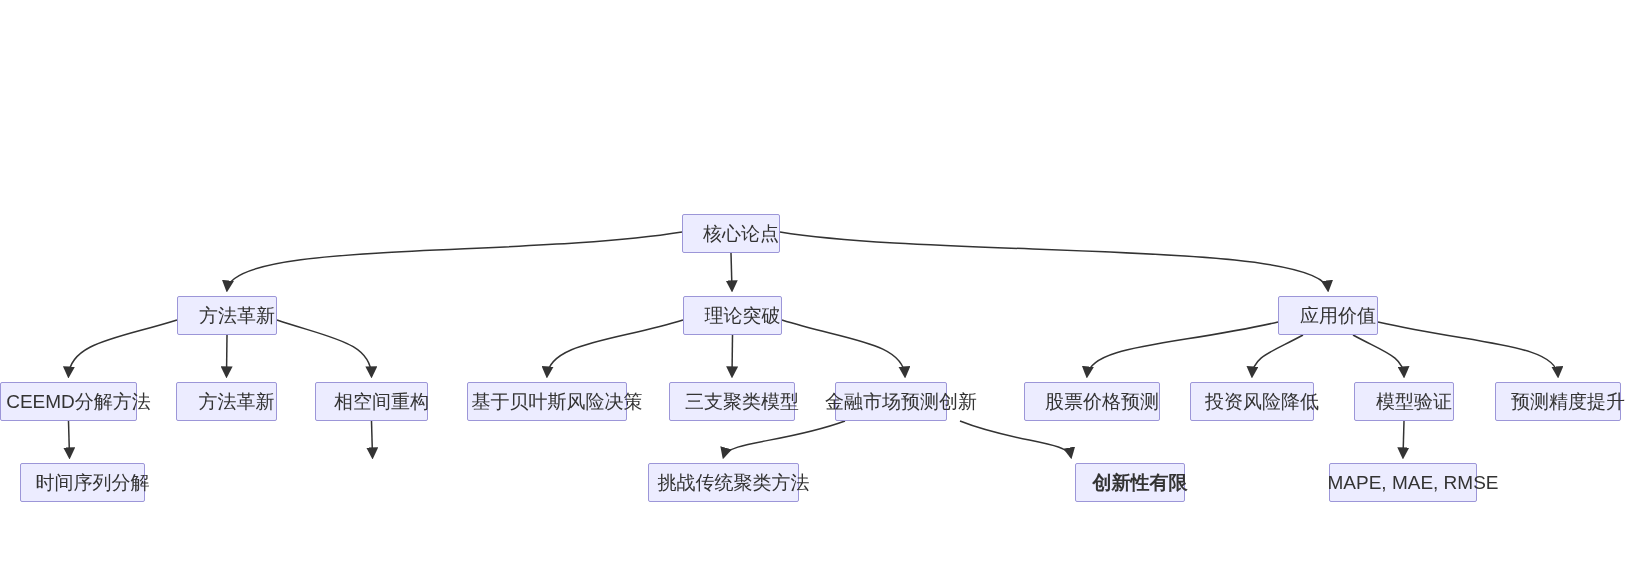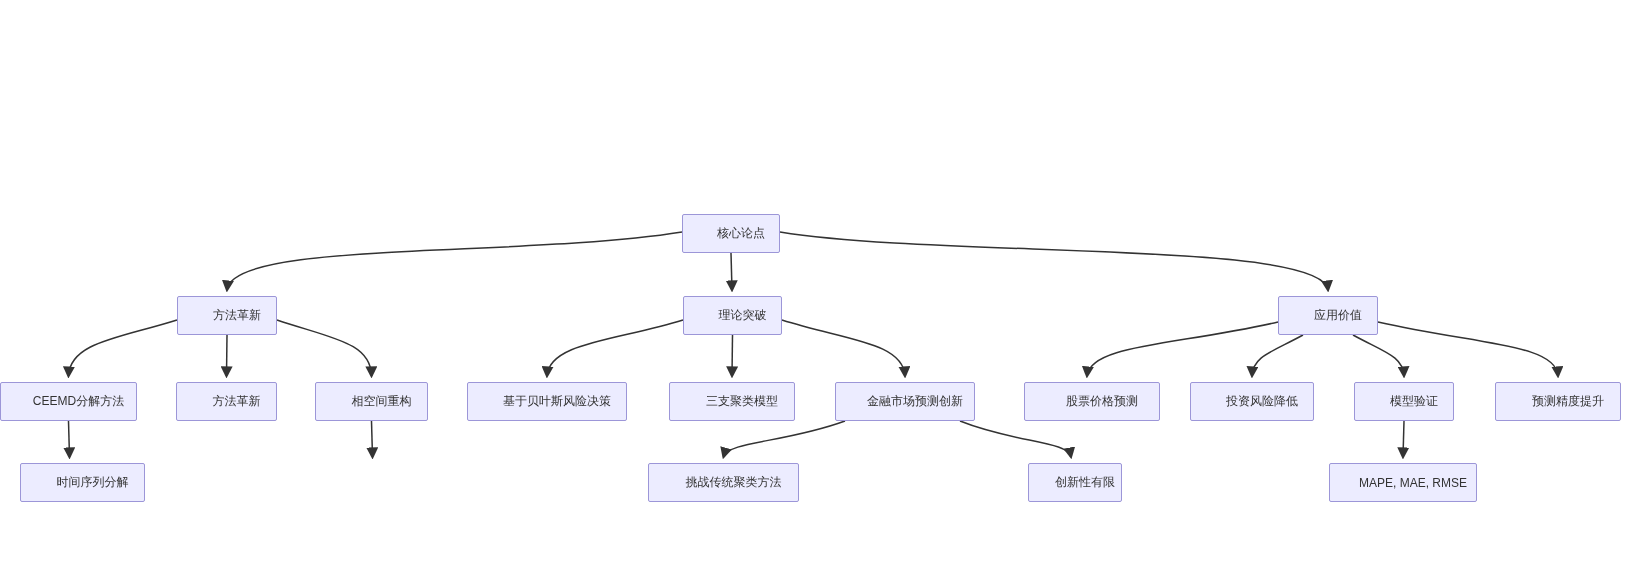--- a/index.html
+++ b/index.html
@@ -30,21 +30,21 @@
   .node {
     position: absolute;
     height: 39px;
     box-sizing: border-box;
     background: #ECECFF;
     border: 1px solid #9C96D8;
     border-radius: 2px;
     display: flex;
     align-items: center;
     justify-content: center;
-    font-size: 12px;
+    font-size: 19px;
     color: #333333;
     white-space: nowrap;
     text-align: center;
     padding-left: 20px;
   }
 </style>
 </head>
 <body>
 
 <div id="canvas">
@@ -79,24 +79,24 @@
 
   <div class="node" style="left:177px; top:296px; width:100px;">方法革新</div>
   <div class="node" style="left:683px; top:296px; width:99px;">理论突破</div>
   <div class="node" style="left:1278px; top:296px; width:100px;">应用价值</div>
 
   <div class="node" style="left:0px; top:382px; width:137px;">CEEMD分解方法</div>
   <div class="node" style="left:176px; top:382px; width:101px;">方法革新</div>
   <div class="node" style="left:315px; top:382px; width:113px;">相空间重构</div>
   <div class="node" style="left:467px; top:382px; width:160px;">基于贝叶斯风险决策</div>
   <div class="node" style="left:669px; top:382px; width:126px;">三支聚类模型</div>
-  <div class="node" style="left:835px; top:382px; width:140px;text-align:center;">金融市场预测创新</div>
+  <div class="node" style="left:835px; top:382px; width:112px;text-align:center;">金融市场预测创新</div>
   <div class="node" style="left:1024px; top:382px; width:136px;">股票价格预测</div>
   <div class="node" style="left:1190px; top:382px; width:124px;">投资风险降低</div>
   <div class="node" style="left:1354px; top:382px; width:100px;">模型验证</div>
   <div class="node" style="left:1495px; top:382px; width:126px;">预测精度提升</div>
 
   <div class="node" style="left:20px; top:463px; width:125px;">时间序列分解</div>
   <div class="node" style="left:648px; top:463px; width:151px;text-align:right;">挑战传统聚类方法</div>
-  <div class="node" style="left:1028px; top:463px; width:94px;">创新性有限</div>
+  <div class="node" style="left:1075px; top:463px; width:110px;font-weight:bold;">创新性有限</div>
   <div class="node" style="left:1329px; top:463px; width:148px;">MAPE, MAE, RMSE</div>
 
 </div>
 
 </body></html>

